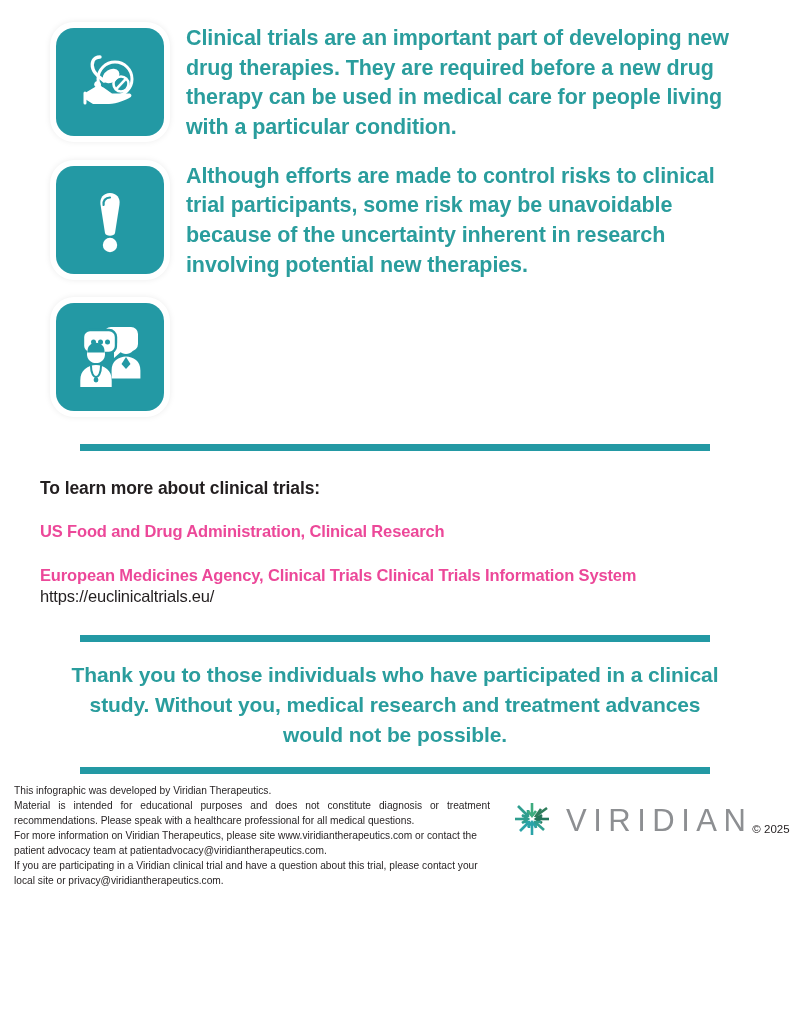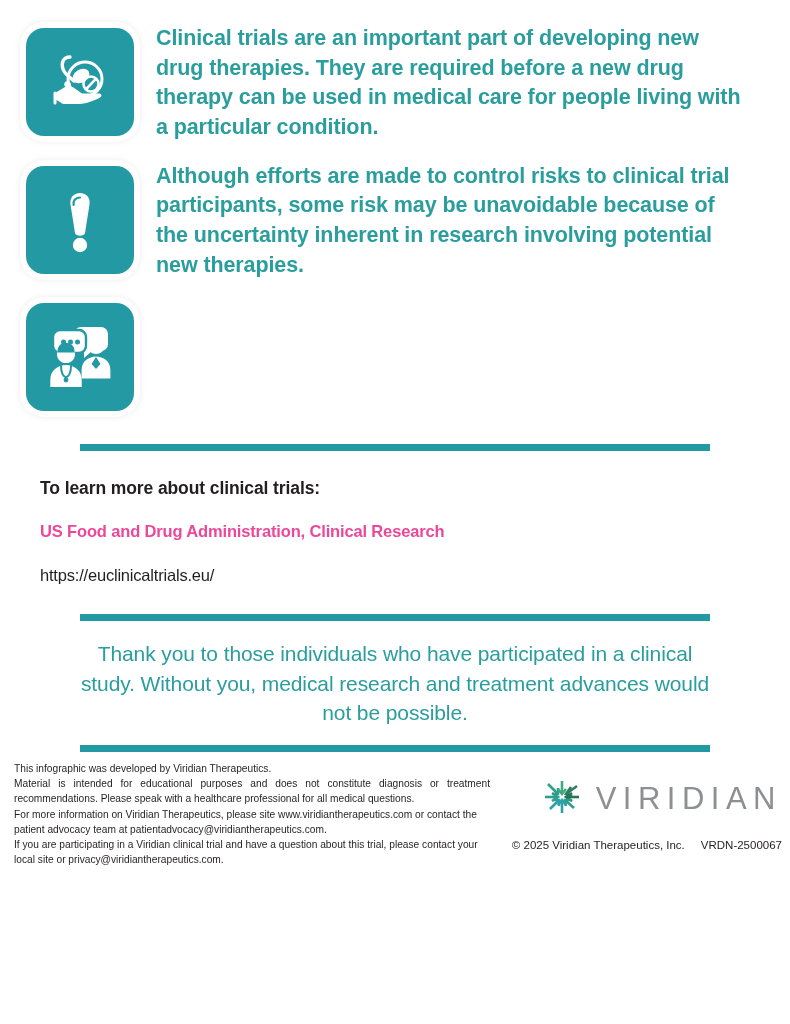--- a/index.html
+++ b/index.html
@@ -12,21 +12,21 @@
     background: #ffffff;
     font-family: "Liberation Sans", sans-serif;
     position: relative;
     overflow: hidden;
   }
 
   
   .info-block {
     display: flex;
     align-items: flex-start;
-    padding: 0 40px 0 26px;
+    padding: 0 40px 0 56px;
   }
   .info-block + .info-block { margin-top: 14px; }
 
   .icon-tile {
     width: 108px;
     height: 108px;
     min-width: 108px;
     border-radius: 18px;
     background: #2399a4;
     box-shadow: 0 0 0 6px #ffffff, 0 0 7px 5px rgba(0,0,0,0.10);
@@ -79,21 +79,21 @@
     color: #231f20;
     line-height: 1.28;
     letter-spacing: -0.2px;
     word-break: break-word;
   }
 
   
   .thanks {
     color: #2a9d9d;
     font-size: 21px;
-    font-weight: normal;
+    font-weight: bold;
     line-height: 1.42;
     text-align: center;
     padding: 0 70px;
     letter-spacing: -0.1px;
   }
 
   
   .footer {
     display: flex;
     align-items: flex-start;
@@ -110,22 +110,22 @@
     line-height: 1.48;
     color: #231f20;
     margin: 0;
   }
   .legal.justify { text-align: justify; }
 
   .footer-right {
     width: 272px;
     min-width: 272px;
     display: flex;
-    flex-direction: column;
-    align-items: flex-end;
+    flex-direction: row;
+    align-items: center;
     padding-top: 14px;
   }
   .logo-row {
     display: flex;
     align-items: center;
     gap: 12px;
   }
   .logo-word {
     font-size: 31px;
     letter-spacing: 6.5px;
@@ -211,20 +211,21 @@
 <div style="height:27px"></div>
 <div class="learn-section">
   <div class="learn-heading">To learn more about clinical trials:</div>
 
   <div class="resource" style="margin-top:22px;">
     <div class="resource-title">US Food and Drug Administration, Clinical Research</div>
   </div>
 
 
   <div class="resource" style="margin-top:22px;">
+    <div class="resource-title">European Medicines Agency, Clinical Trials Clinical Trials Information System</div>
     <div class="resource-url">https://euclinicaltrials.eu/</div>
   </div>
 </div>
 
 <div style="height:28px"></div>
 <div class="divider"></div>
 
 <div style="height:18px"></div>
 <div class="thanks">Thank you to those individuals who have participated in a clinical study. Without you, medical research and treatment advances would not be possible.</div>
 <div style="height:17px"></div>

